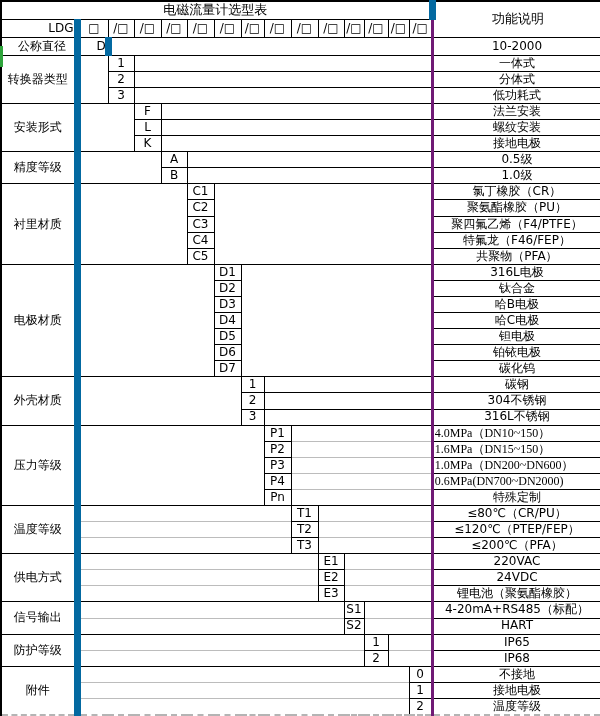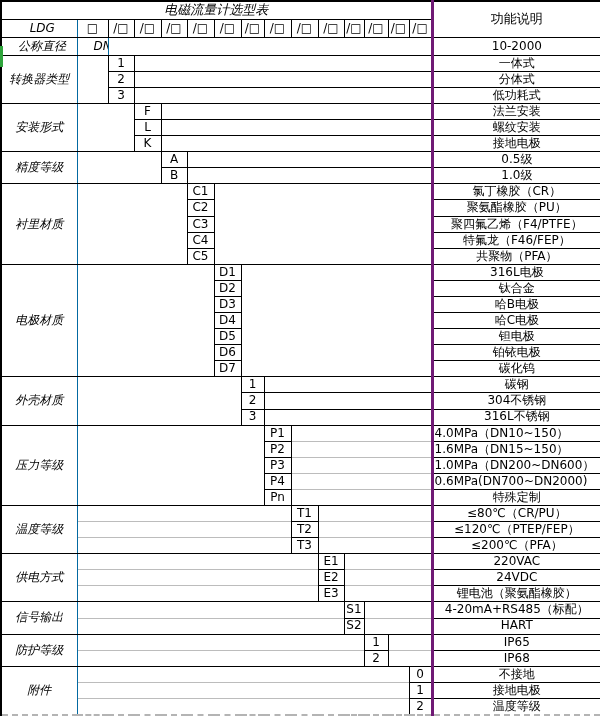--- a/index.html
+++ b/index.html
@@ -23,29 +23,29 @@
     text-align:center;
     vertical-align:middle;
     white-space:nowrap;
     overflow:hidden;
     line-height:1.1;
   }
   tr{height:16px;}
   tr.tall{height:18px;}
   .ba{border:1px solid #000;}
   .bl{border-left:3px solid #701a75;}
-  .br{border-right:1px solid #0369a1;font-style:italic;}
+  .br{border-right:7px solid #0369a1;}
   .bb{border-bottom:1px solid #000;}
   .btk{border-top:1px solid #000;}
   .gt{border-top:1px solid #bcbcbc;}
   .ttl{font-size:13px;}
   .fh{font-size:13px;}
-  .ldg{text-align:center;padding-left:6px;}
+  .ldg{text-align:right;padding-left:6px;}
   .dn{text-align:left;padding-left:16px;}
-  .left{text-align:left;padding-left:1px;}
+  .left{text-align:left;padding-left:1px;font-family:Liberation Serif, serif;}
   #green-edge{
     position:absolute;left:0;top:46px;width:3px;height:21px;
     z-index:3;
   }
 </style>
 </head>
 <body>
 
 <div id="wrap">
   <table id="sel">

